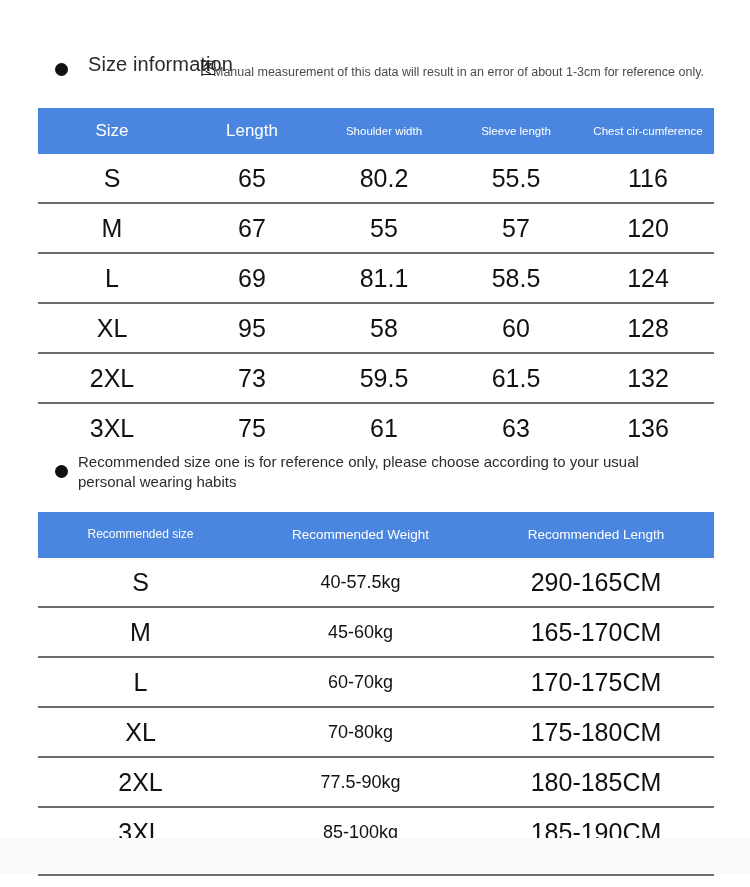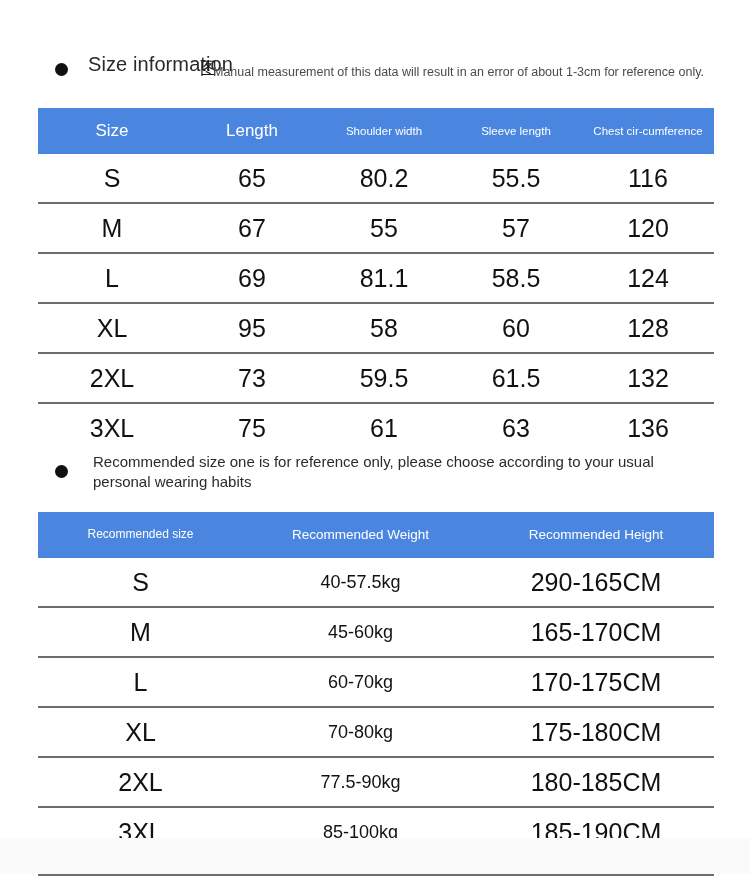--- a/index.html
+++ b/index.html
@@ -76,21 +76,21 @@
     text-align: center;
   }
 
   #note-rec {
     left: 55px;
     top: 452px;
     width: 620px;
   }
   #note-rec .bullet { margin-top: 13px; }
   .note-par {
-    margin-left: 25px;
+    margin-left: 10px;
     font-size: 15px;
     line-height: 20px;
     color: #2b2b2b;
   }
 
   
   .tbl {
     position: absolute;
     left: 38px;
     width: 676px;
@@ -236,21 +236,21 @@
   <table class="tbl" id="table-rec">
     <colgroup>
       <col style="width:205px">
         <col style="width:235px">
         <col style="width:236px">
     </colgroup>
     <thead>
       <tr>
         <th class="h-tiny">Recommended size</th>
         <th class="h-mid">Recommended Weight</th>
-        <th class="h-mid">Recommended Height</th>
+        <th class="h-mid">Recommended Length</th>
       </tr>
     </thead>
     <tbody>
       <tr>
         <td class="c-size">S</td>
         <td class="c-weight">40-57.5kg</td>
         <td class="c-height">290-165CM</td>
       </tr>
       <tr>
         <td class="c-size">M</td>

